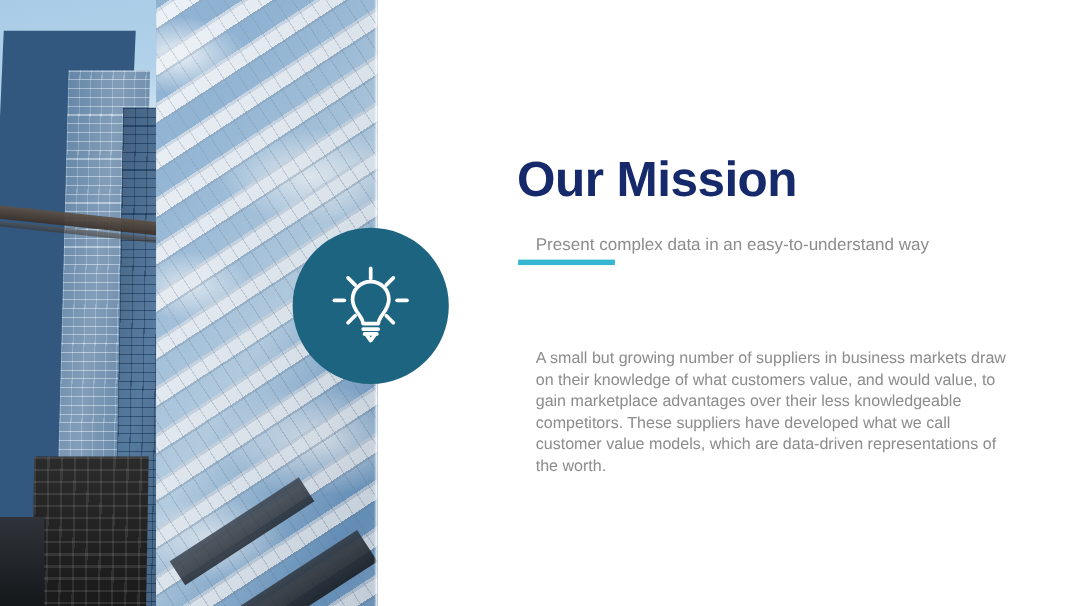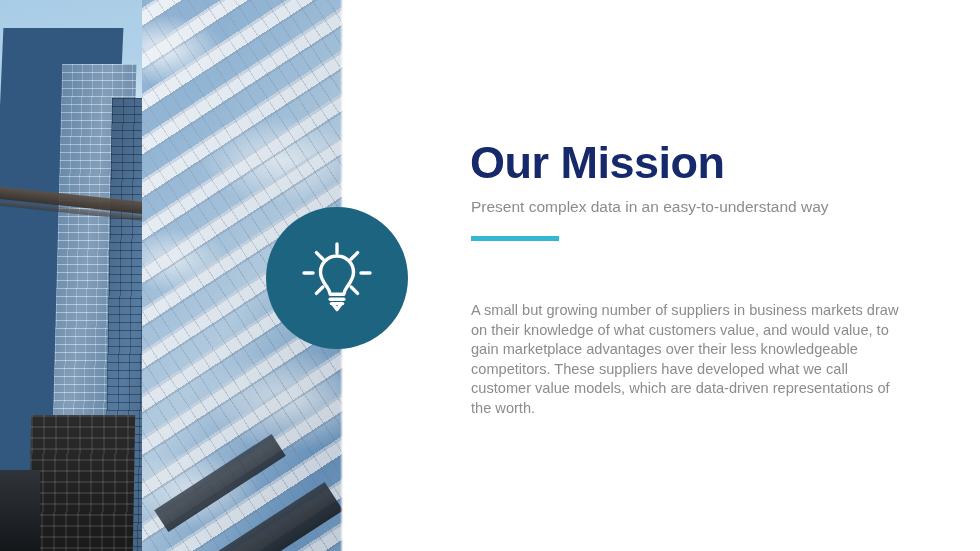--- a/index.html
+++ b/index.html
@@ -243,42 +243,42 @@
     line-height: 1.0;
     font-weight: 700;
     letter-spacing: -0.5px;
     color: #16296b;
     white-space: nowrap;
   }
   .subtitle {
     position: absolute;
     left: 1px;
     top: 197px;
-    margin: 0;
+    margin: 16px;
     font-size: 15.5px;
     line-height: 1.3;
     font-weight: 400;
     color: #8c8c8c;
     white-space: nowrap;
   }
   .accent-rule {
     position: absolute;
     left: 1px;
     top: 228px;
     width: 88px;
     height: 5px;
     background: #35b6d3;
     border: 0;
   }
   .body-text {
     position: absolute;
     left: 1px;
     top: 301px;
     width: 434px;
-    margin: 0;
+    margin: 16px;
     font-size: 14.6px;
     line-height: 19.6px;
     font-weight: 400;
     color: #8c8c8c;
   }
 </style>
 </head>
 <body>
 
 <div class="slide">

